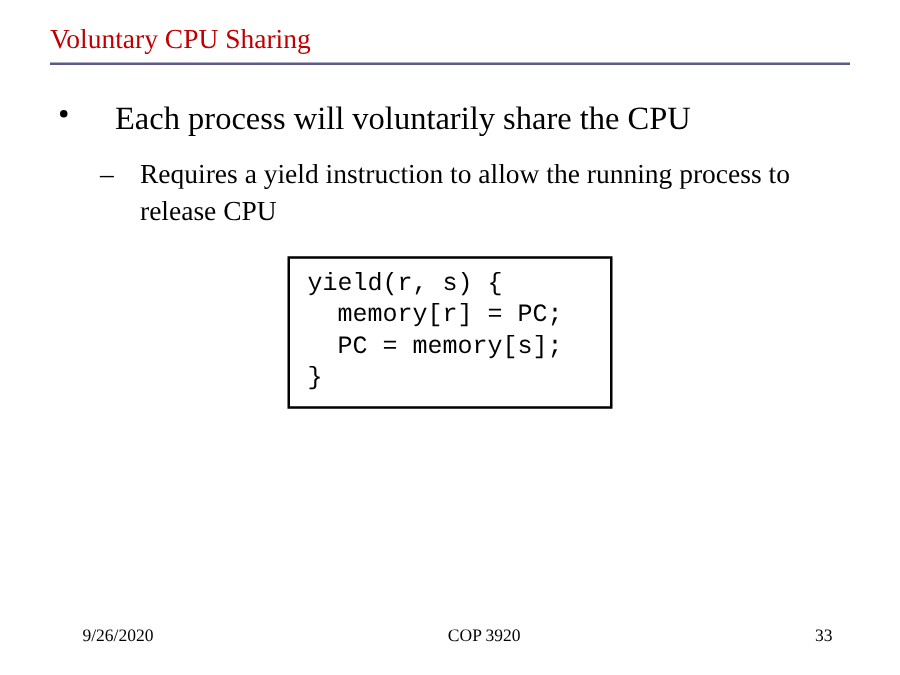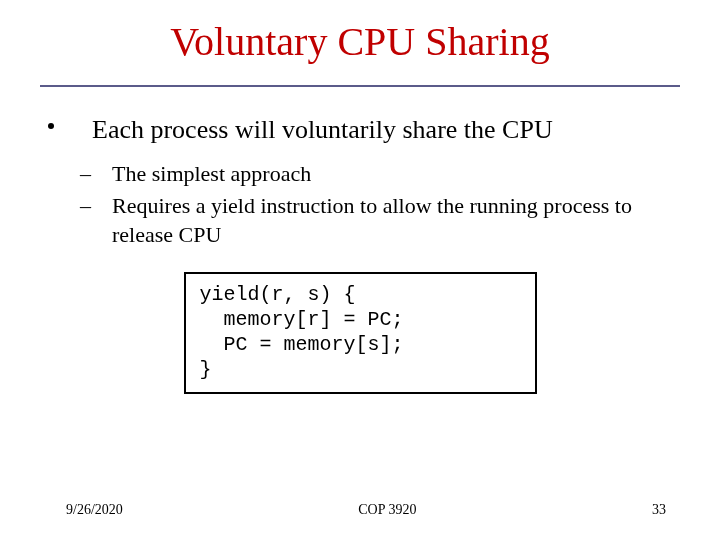--- a/index.html
+++ b/index.html
@@ -5,25 +5,24 @@
   * { margin: 0; padding: 0; box-sizing: border-box; }
   html, body { width: 720px; height: 540px; }
   body {
     font-family: "Times New Roman", Times, serif;
     background: #fff;
     color: #000;
     position: relative;
     padding: 18px 40px 0 40px;
   }
   .title {
-    text-align: center;
-    font-size: 40px;
+    font-size: 22px;
     color: #c00000;
     font-weight: normal;
-    padding-bottom: 20px;
+    padding-bottom: 6px;
   }
   .rule {
     border: none;
     border-top: 2px solid #5b5b8a;
     margin: 0 0 28px 0;
   }
   .bullet-row {
     display: flex;
     align-items: baseline;
     font-size: 26px;
@@ -46,21 +45,21 @@
     line-height: 1.35;
   }
   .subitem {
     text-indent: -16px;
     padding-left: 16px;
     margin-bottom: 2px;
   }
   .dash { display: inline-block; width: 16px; }
   .codebox {
     border: 2px solid #000;
-    width: 353px;
+    width: 260px;
     margin: 22px auto 0 auto;
     padding: 8px 14px 10px 14px;
     font-family: "Courier New", Courier, monospace;
     font-size: 20px;
     line-height: 1.25;
     white-space: pre;
   }
   .footer {
     position: absolute;
     left: 0; right: 0;
@@ -78,23 +77,20 @@
 <h1 class="title">Voluntary CPU Sharing</h1>
 <hr class="rule">
 
 <div class="bullet-row">
   <span class="bullet-dot"></span>
   <span>Each process will voluntarily share the CPU</span>
 </div>
 
 <div class="sublist">
   <div class="subitem">
-    <span class="dash">–</span><span>The simplest approach</span>
-  </div>
-  <div class="subitem">
     <span class="dash">–</span><span>Requires a yield instruction to allow the running process to release CPU</span>
   </div>
 </div>
 
 <div class="codebox">yield(r, s) {
   memory[r] = PC;
   PC = memory[s];
 }</div>
 
 <div class="footer">

